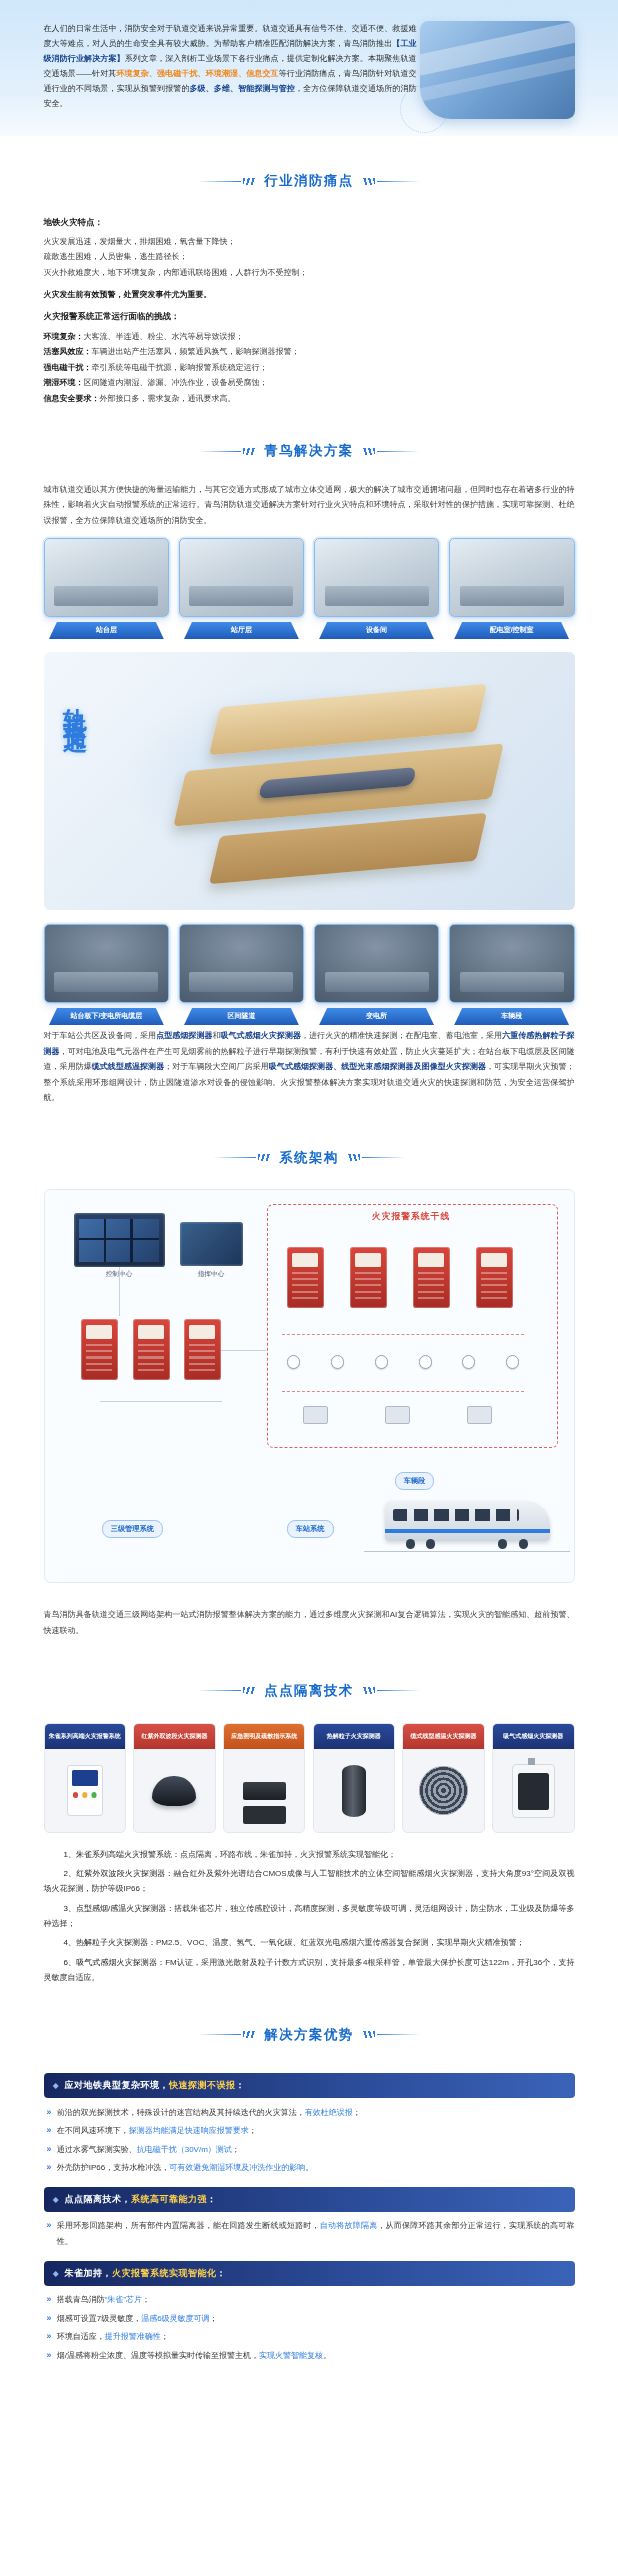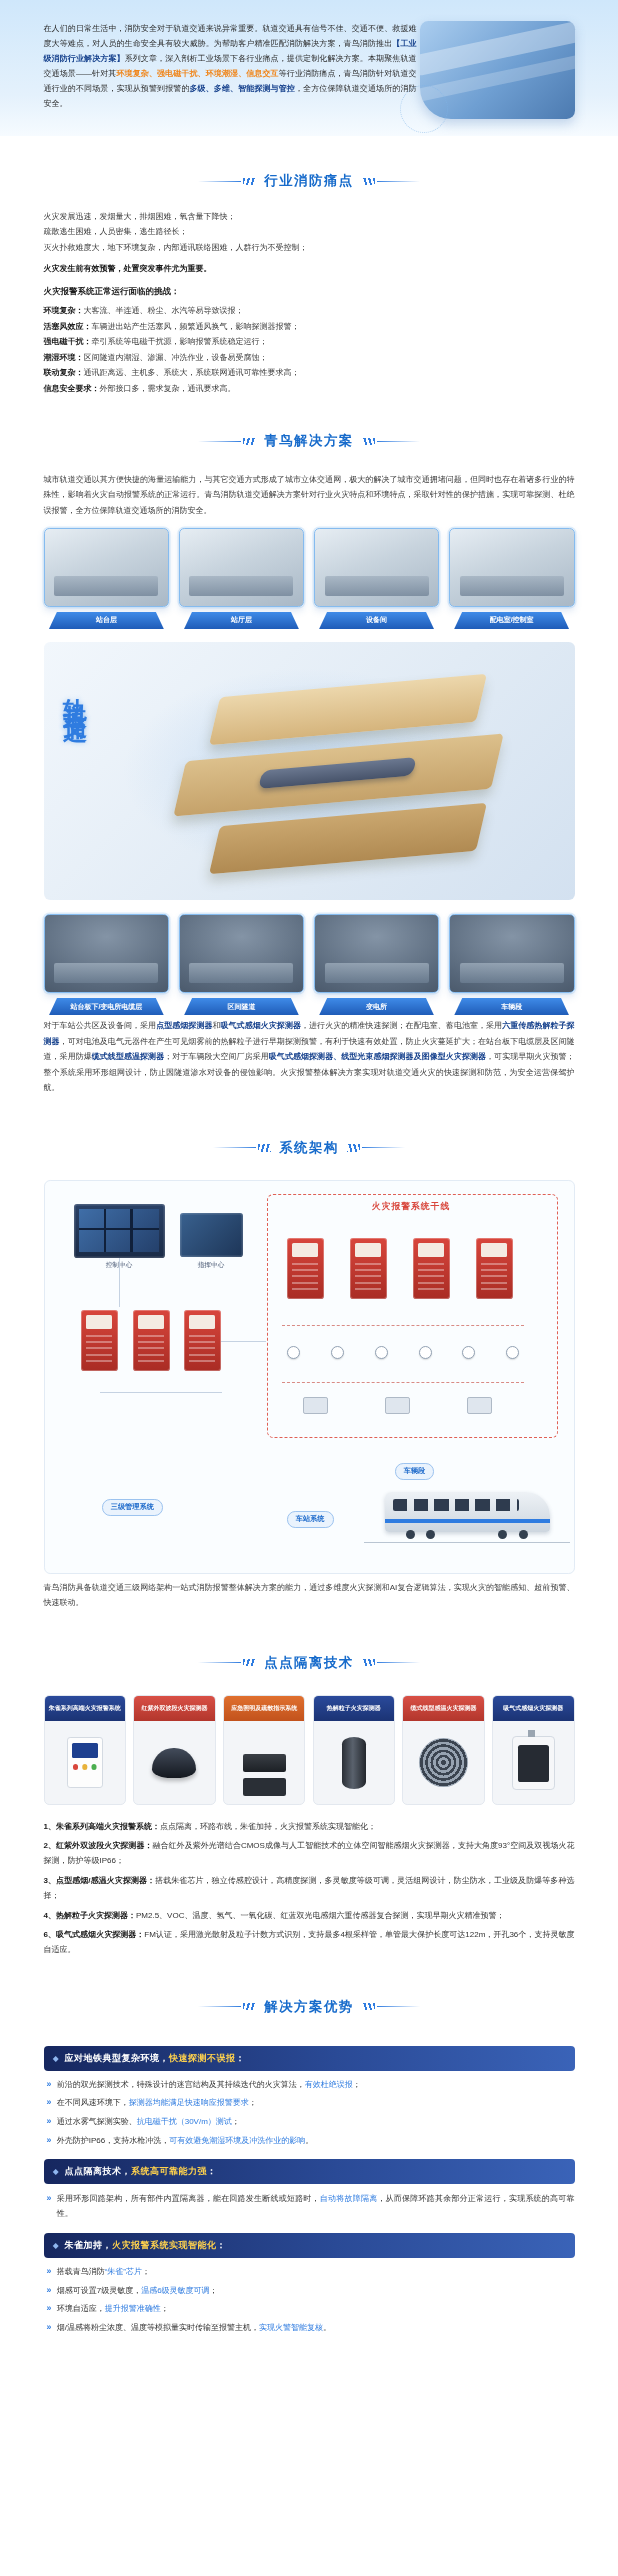--- a/index.html
+++ b/index.html
@@ -131,21 +131,21 @@
   .shape-boxes{width:43px;height:18.5px;background:linear-gradient(180deg,#3a3f46,#1c2025);border-radius:2.1px;
     box-shadow:0 24px 0 0 #2a2f36;}
   .shape-cyl{width:24px;height:52px;background:linear-gradient(90deg,#2a2f36,#5a626d 45%,#23272d);
     border-radius:12px/7.2px;}
   .shape-coil{width:49px;height:49px;border-radius:50%;
     background:repeating-radial-gradient(circle at 50% 50%,#3b4450 0 2.6px,#97a3b1 2.6px 5.2px);}
   .shape-asp{width:41px;height:52px;background:#f6f7f9;border:1px solid #d4dae2;border-radius:4.1px;position:relative;}
   .shape-asp::before{content:"";position:absolute;left:5.2px;right:5.2px;top:8.2px;bottom:7.2px;background:#262b33;border-radius:2.6px;}
   .shape-asp::after{content:"";position:absolute;left:15.5px;top:-7.2px;width:7.2px;height:7.2px;background:#9aa5b1;}
   .prod-list p{font-size:8px;line-height:15px;margin:4.6px 0;text-align:justify;}
-  .pname{font-weight:bold;color:#1b1b1b;}
+  .pname{font-weight:normal;color:#1b1b1b;margin-left:20px;}
   
   .adv-bar{height:25px;border-radius:4.1px;margin:11.3px 0 6.2px;
     background:linear-gradient(90deg,#16275f 0%,#2a4a96 55%,#3a63b8 100%);
     display:flex;align-items:center;padding:0 9.3px;color:#fff;font-size:9px;font-weight:bold;letter-spacing:0.5px;}
   .adv-bar .star{color:#8fb6ef;margin-right:5.2px;font-size:7.7px;}
   .adv-bar .accent{color:#ffd24d;}
   .adv-li{display:flex;gap:5.2px;margin:3.1px 0 3.1px 3.1px;}
   .adv-li .arrow{color:#2f7ce0;font-weight:bold;font-size:8.8px;line-height:15.5px;}
   .adv-li p{font-size:8px;line-height:15.5px;text-align:justify;}
   .hl{color:#2f7ce0;}
@@ -162,30 +162,30 @@
   </div>
   <div class="dotring"></div>
 </header>
 
 <div class="sec-header">
   <span class="wing"></span>
   <h2 class="sec-title">行业消防痛点</h2>
   <span class="wing right"></span>
 </div>
 <section class="wrap">
+  <h3 class="blk-title">地铁火灾特点：</h3>
   <p class="line">火灾发展迅速，发烟量大，排烟困难，氧含量下降快；</p>
   <p class="line">疏散逃生困难，人员密集，逃生路径长；</p>
   <p class="line">灭火扑救难度大，地下环境复杂，内部通讯联络困难，人群行为不受控制；</p>
   <p class="warn">火灾发生前有效预警，处置突发事件尤为重要。</p>
   <h3 class="blk-title">火灾报警系统正常运行面临的挑战：</h3>
   <p class="line"><span class="lbl">环境复杂：</span><span>大客流、半连通、粉尘、水汽等易导致误报；</span></p>
   <p class="line"><span class="lbl">活塞风效应：</span><span>车辆进出站产生活塞风，频繁通风换气，影响探测器报警；</span></p>
   <p class="line"><span class="lbl">强电磁干扰：</span><span>牵引系统等电磁干扰源，影响报警系统稳定运行；</span></p>
   <p class="line"><span class="lbl">潮湿环境：</span><span>区间隧道内潮湿、渗漏、冲洗作业，设备易受腐蚀；</span></p>
-  <p class="line"><span class="lbl">联动复杂：</span><span>通讯距离远、主机多、系统大，系统联网通讯可靠性要求高；</span></p>
   <p class="line"><span class="lbl">信息安全要求：</span><span>外部接口多，需求复杂，通讯要求高。</span></p>
 </section>
 
 <div class="sec-header">
   <span class="wing"></span>
   <h2 class="sec-title">青鸟解决方案</h2>
   <span class="wing right"></span>
 </div>
 <section class="wrap">
   <p class="para">城市轨道交通以其方便快捷的海量运输能力，与其它交通方式形成了城市立体交通网，极大的解决了城市交通拥堵问题，但同时也存在着诸多行业的特殊性，影响着火灾自动报警系统的正常运行。青鸟消防轨道交通解决方案针对行业火灾特点和环境特点，采取针对性的保护措施，实现可靠探测、杜绝误报警，全方位保障轨道交通场所的消防安全。</p>
@@ -272,31 +272,31 @@
     <div class="det" style="left:286px;top:165px;"></div>
     <div class="det" style="left:330px;top:165px;"></div>
     <div class="det" style="left:374px;top:165px;"></div>
     <div class="det" style="left:417px;top:165px;"></div>
     <div class="det" style="left:461px;top:165px;"></div>
     <div class="busline" style="left:237px;top:201px;width:242px;"></div>
     <div class="module" style="left:258px;top:216px;"></div>
     <div class="module" style="left:340px;top:216px;"></div>
     <div class="module" style="left:422px;top:216px;"></div>
 
-    <div class="pill" style="left:57px;top:318px;">三级管理系统</div>
+    <div class="pill" style="left:57px;top:330px;">三级管理系统</div>
     <div class="pill" style="left:242px;top:330px;">车站系统</div>
     <div class="pill" style="left:350px;top:282px;">车辆段</div>
     <div class="train"></div>
     <div class="wheel" style="left:361px;"></div>
     <div class="wheel" style="left:381px;"></div>
     <div class="wheel" style="left:453px;"></div>
     <div class="wheel" style="left:474px;"></div>
     <div class="track"></div>
   </div>
-  <p class="para" style="margin-top:6px;">青鸟消防具备轨道交通三级网络架构一站式消防报警整体解决方案的能力，通过多维度火灾探测和AI复合逻辑算法，实现火灾的智能感知、超前预警、快速联动。</p>
+  <p class="para" style="margin-top:24px;">青鸟消防具备轨道交通三级网络架构一站式消防报警整体解决方案的能力，通过多维度火灾探测和AI复合逻辑算法，实现火灾的智能感知、超前预警、快速联动。</p>
 </section>
 
 <div class="sec-header">
   <span class="wing"></span>
   <h2 class="sec-title">点点隔离技术</h2>
   <span class="wing right"></span>
 </div>
 <section class="wrap">
   <div class="prod-row">
     <div class="pcard">

